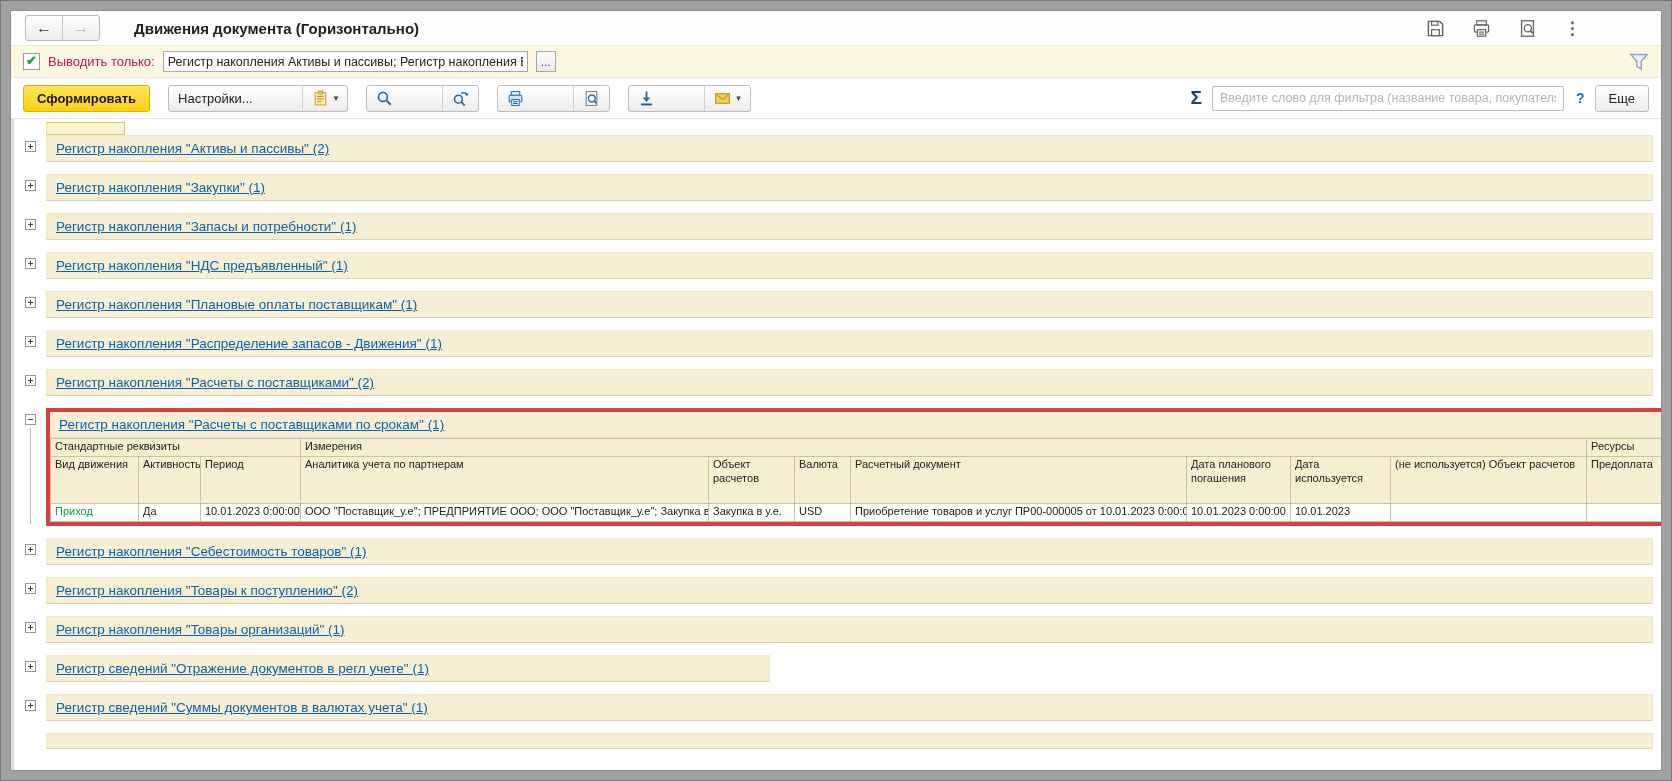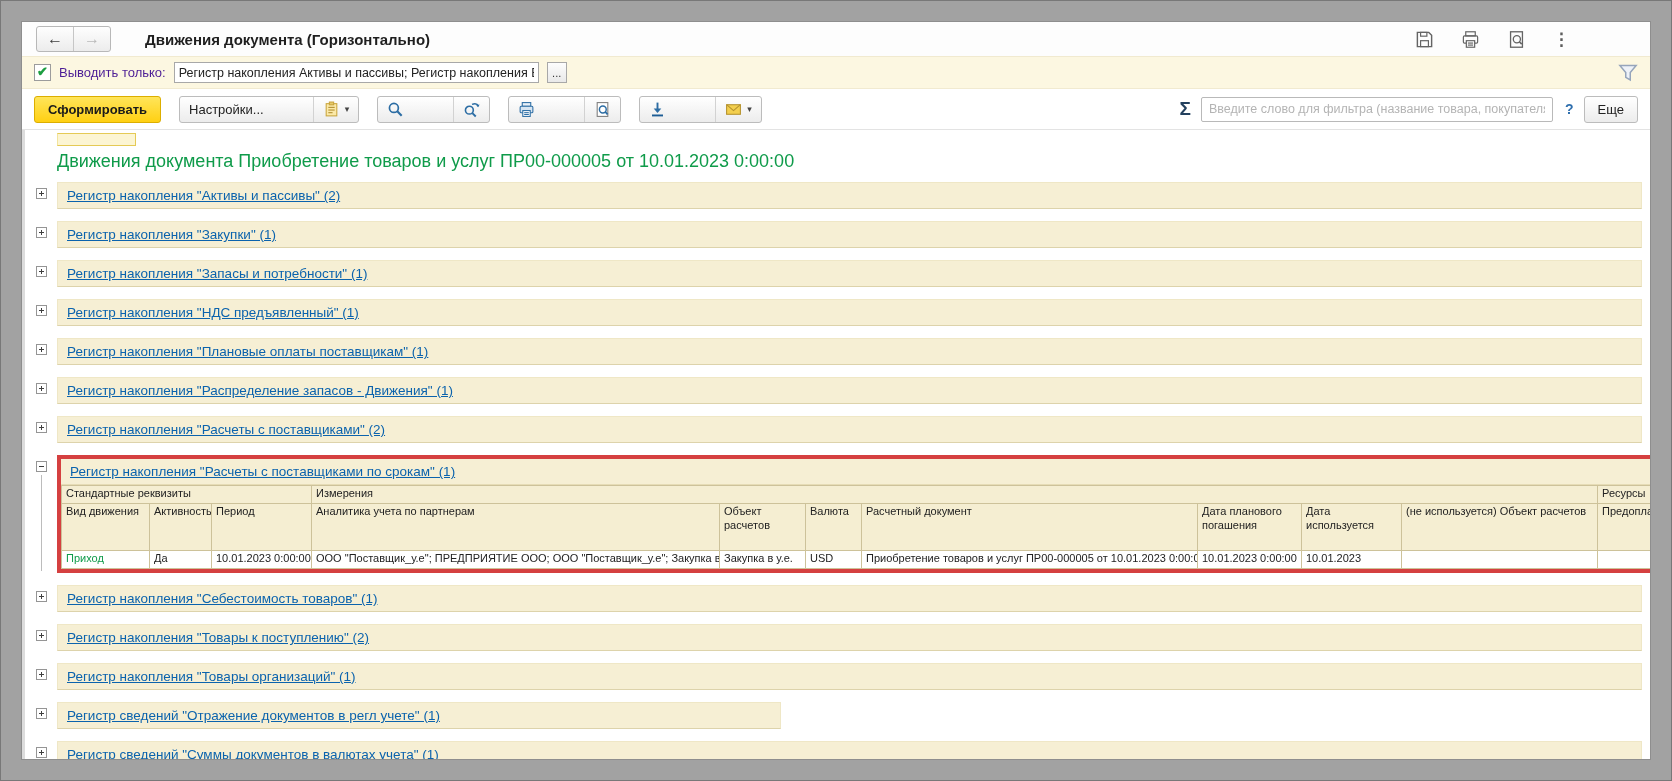--- a/index.html
+++ b/index.html
@@ -1,16 +1,16 @@
 <!DOCTYPE html>
 <html lang="ru"><head>
 <meta charset="utf-8">
 <style>
   html,body{margin:0;padding:0;background:#d0d0d0;font-family:"Liberation Sans",sans-serif;}
-  .frame{width:1672px;height:781px;box-sizing:border-box;background:#a2a2a2;border:1px solid #787878;padding:20px;position:relative;}
+  .frame{width:1672px;height:781px;box-sizing:border-box;background:#a2a2a2;border:1px solid #787878;padding:9px;position:relative;}
   .app{width:100%;height:100%;box-sizing:border-box;background:#fff;border:1px solid #8e8e8e;display:flex;flex-direction:column;overflow:hidden;}
 
   
   .titlebar{height:34px;flex:none;display:flex;align-items:center;padding:0 14px;background:#fdfdfd;}
   .navgroup{display:inline-flex;border:1px solid #b8b8b8;border-radius:3px;overflow:hidden;background:linear-gradient(#fefefe,#ececec);}
   .navbtn{width:36px;height:24px;display:flex;align-items:center;justify-content:center;font-size:16px;color:#3d3d3d;}
   .navbtn+.navbtn{border-left:1px solid #c6c6c6;}
   .navbtn.disabled{color:#b9b9b9;}
   .navbtn.back::before{content:"←";}
   .navbtn.fwd::before{content:"→";}
@@ -18,21 +18,21 @@
   .tb-icons{margin-left:auto;display:flex;align-items:center;gap:27px;padding-right:66px;}
   .tb-icons .icon{width:19px;height:19px;display:block;}
   .kebab{font-size:17px;font-weight:bold;color:#5d5d5d;line-height:1;}
   .kebab::before{content:"⋮";}
 
   
   .filterbar{height:31px;flex:none;display:flex;align-items:center;gap:8px;padding:0 12px;background:#fcf7e1;border-top:1px solid #f1ead0;border-bottom:1px solid #f1ead0;}
   .checkbox{width:15px;height:15px;background:#fff;border:1px solid #9c9c9c;display:flex;align-items:center;justify-content:center;flex:none;}
   .checkbox .check{color:#1d9e41;font-size:13px;font-weight:bold;line-height:1;margin-top:-2px;}
   .checkbox .check::before{content:"✔";}
-  .filter-label{font-size:13px;color:#4c1d95;}
+  .filter-label{font-size:13px;color:#be185d;}
   .filter-input{width:365px;height:21px;border:1px solid #a8a8a8;background:#fff;font-size:12.5px;color:#222;padding:0 4px;font-family:"Liberation Sans",sans-serif;box-sizing:border-box;}
   .mini-btn{height:21px;min-width:20px;border:1px solid #a8a8a8;background:linear-gradient(#fdfdfd,#e9e9e9);font-size:11px;color:#333;display:flex;align-items:center;justify-content:center;padding:0 3px;box-sizing:border-box;}
   .funnel{margin-left:auto;width:20px;height:20px;}
 
   
   .toolbar{height:40px;flex:none;display:flex;align-items:center;padding:0 12px;background:#ffffff;border-bottom:1px solid #e3e3e3;}
   .btn{display:inline-flex;align-items:center;height:27px;padding:0 13px;border:1px solid #bcbcbc;border-radius:3px;background:linear-gradient(#ffffff,#ececec);font-size:13px;color:#222;box-sizing:border-box;}
   .btn-generate{background:linear-gradient(#ffe55a,#ffd013);border-color:#dcae00;font-weight:bold;color:#1a1a1a;margin-right:18px;}
   .btn-group{display:inline-flex;align-items:stretch;height:27px;border:1px solid #bcbcbc;border-radius:3px;background:linear-gradient(#ffffff,#ececec);box-sizing:border-box;gap:40px;}
   .seg{display:flex;align-items:center;padding:0 9px;font-size:13px;color:#222;}
@@ -187,21 +187,20 @@
     </div>
 
     <span class="sigma">Σ</span>
     <input class="search-filter" type="text" placeholder="Введите слово для фильтра (название товара, покупателя и пр.)" style="">
     <span class="help-link">?</span>
     <button class="btn btn-more">Еще</button>
   </div>
 
   <div class="content">
     <div class="top-cell"></div>
-    <div class="report-title">Движения документа Приобретение товаров и услуг ПР00-000005 от 10.01.2023 0:00:00</div>
 
     <div class="reg-row">
       <div class="gutter">
             <div class="expander plus"></div>
           </div>
       <div class="band"><a href="#" class="reg-link">Регистр накопления "Активы и пассивы" (2)</a></div>
     </div>
 
     <div class="reg-row">
       <div class="gutter">

